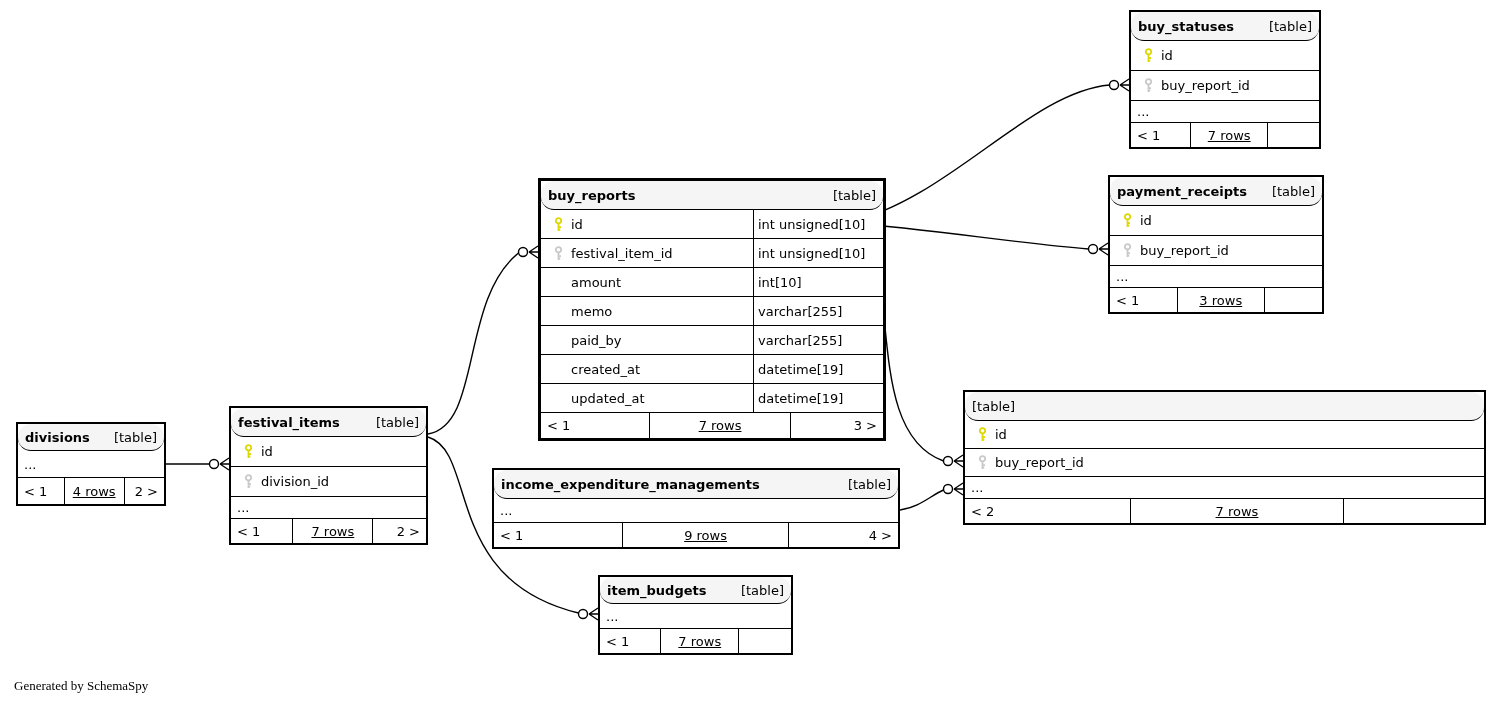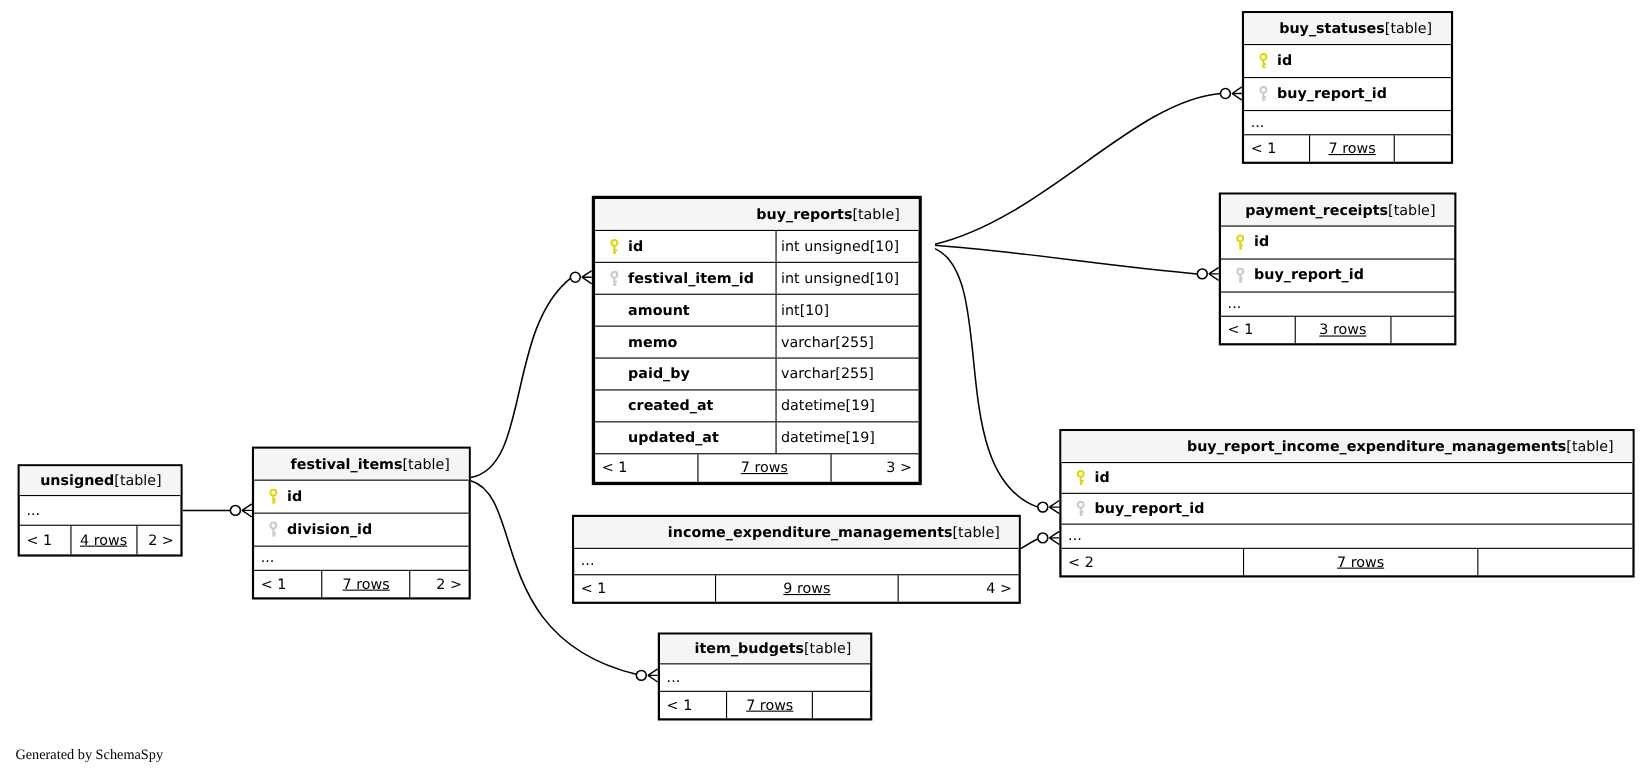--- a/index.html
+++ b/index.html
@@ -8,31 +8,31 @@
 
   #rels { position: absolute; left: 0; top: 0; width: 1501px; height: 707px; }
   .rel-line { fill: none; stroke: var(--border, #000); stroke-width: 1.4; }
   .rel-dot  { fill: #fff; stroke: var(--border, #000); stroke-width: 1.4; }
   .rel-crow { fill: none; stroke: var(--border, #000); stroke-width: 1.3; }
 
   .tbl { position: absolute; background: var(--table-bg, #fff); border: 2px solid var(--border, #000); }
   .tbl.main { border-width: 3px; }
 
   .hdr { height: 29px; background: var(--header-bg, #f5f5f5); border-bottom: 1px solid var(--border, #000);
-         display: flex; justify-content: flex-end; align-items: center; padding: 0 17px; }
+         display: flex; justify-content: space-between; align-items: center; padding: 0 7px; border-radius: 13px; }
   .tname { font-weight: bold; }
   .ttag  { font-weight: normal; }
 
   .row { height: 30px; display: flex; align-items: center; border-bottom: 1px solid var(--border, #000); padding-left: 5px; }
   .row.r29 { height: 29px; }
   .row.r28 { height: 28px; }
   .erow { height: 22px; display: flex; align-items: center; border-bottom: 1px solid var(--border, #000); padding-left: 6px; }
 
   .keycell { width: 25px; display: flex; align-items: center; justify-content: center; flex: none; }
-  .colname { flex: 1; font-weight: bold; }
+  .colname { flex: 1; }
   .coltype { width: 130px; flex: none; align-self: stretch; display: flex; align-items: center;
              border-left: 1px solid var(--border, #000); padding-left: 4px; }
 
   .key { display: block; }
   .key circle, .key path { fill: none; stroke-width: 1.8; }
   .key.pk circle, .key.pk path { stroke: var(--pk-key, #dcd800); }
   .key.fk circle, .key.fk path { stroke: var(--fk-key, #c9c9c9); }
 
   .ftr { height: 24px; display: flex; align-items: stretch; }
   .f1 { width: 32%; display: flex; align-items: center; padding-left: 6px; border-right: 1px solid var(--border, #000); }
@@ -148,21 +148,21 @@
   <div class="erow">
     <span>...</span>
   </div>
   <div class="ftr">
     <span class="f1">&lt; 1</span>
     <span class="f2">3 rows</span>
     <span class="f3"></span>
   </div>
 </div>
 
-<div class="tbl main" style="left:538px; top:178px; width:300px;">
+<div class="tbl main" style="left:538px; top:178px; width:348px;">
   <div class="hdr">
     <span class="tname">buy_reports</span>
     <span class="ttag">[table]</span>
   </div>
   <div class="row r29">
     <span class="keycell">
         <svg class="key pk" width="11" height="15" viewBox="0 0 11 15">
           <circle cx="5.5" cy="3.8" r="2.7"></circle>
           <path d="M5.5 6.5 V14 M5.5 10.2 H8 M5.5 12.6 H7.3"></path>
         </svg>
@@ -207,21 +207,20 @@
   </div>
   <div class="ftr" style="height:25px;">
     <span class="f1">&lt; 1</span>
     <span class="f2">7 rows</span>
     <span class="f3">3 &gt;</span>
   </div>
 </div>
 
 <div class="tbl" style="left:963px; top:390px; width:523px;">
   <div class="hdr">
-    <span class="tname">buy_report_income_expenditure_managements</span>
     <span class="ttag">[table]</span>
   </div>
   <div class="row r28">
     <span class="keycell">
         <svg class="key pk" width="11" height="15" viewBox="0 0 11 15">
           <circle cx="5.5" cy="3.8" r="2.7"></circle>
           <path d="M5.5 6.5 V14 M5.5 10.2 H8 M5.5 12.6 H7.3"></path>
         </svg>
       </span>
     <span class="colname">id</span>
@@ -238,21 +237,21 @@
   <div class="erow">
     <span>...</span>
   </div>
   <div class="ftr">
     <span class="f1">&lt; 2</span>
     <span class="f2">7 rows</span>
     <span class="f3"></span>
   </div>
 </div>
 
-<div class="tbl" style="left:492px; top:468px; width:408px;margin-left:28px;">
+<div class="tbl" style="left:492px; top:468px; width:408px;">
   <div class="hdr">
     <span class="tname">income_expenditure_managements</span>
     <span class="ttag">[table]</span>
   </div>
   <div class="erow" style="height:24px;">
     <span>...</span>
   </div>
   <div class="ftr">
     <span class="f1">&lt; 1</span>
     <span class="f2">9 rows</span>
@@ -303,21 +302,21 @@
   </div>
   <div class="ftr">
     <span class="f1">&lt; 1</span>
     <span class="f2">7 rows</span>
     <span class="f3">2 &gt;</span>
   </div>
 </div>
 
 <div class="tbl" style="left:16px; top:422px; width:150px;">
   <div class="hdr" style="height:27px;">
-    <span class="tname">unsigned</span>
+    <span class="tname">divisions</span>
     <span class="ttag">[table]</span>
   </div>
   <div class="erow" style="height:27px;">
     <span>...</span>
   </div>
   <div class="ftr" style="height:26px;">
     <span class="f1">&lt; 1</span>
     <span class="f2">4 rows</span>
     <span class="f3">2 &gt;</span>
   </div>

